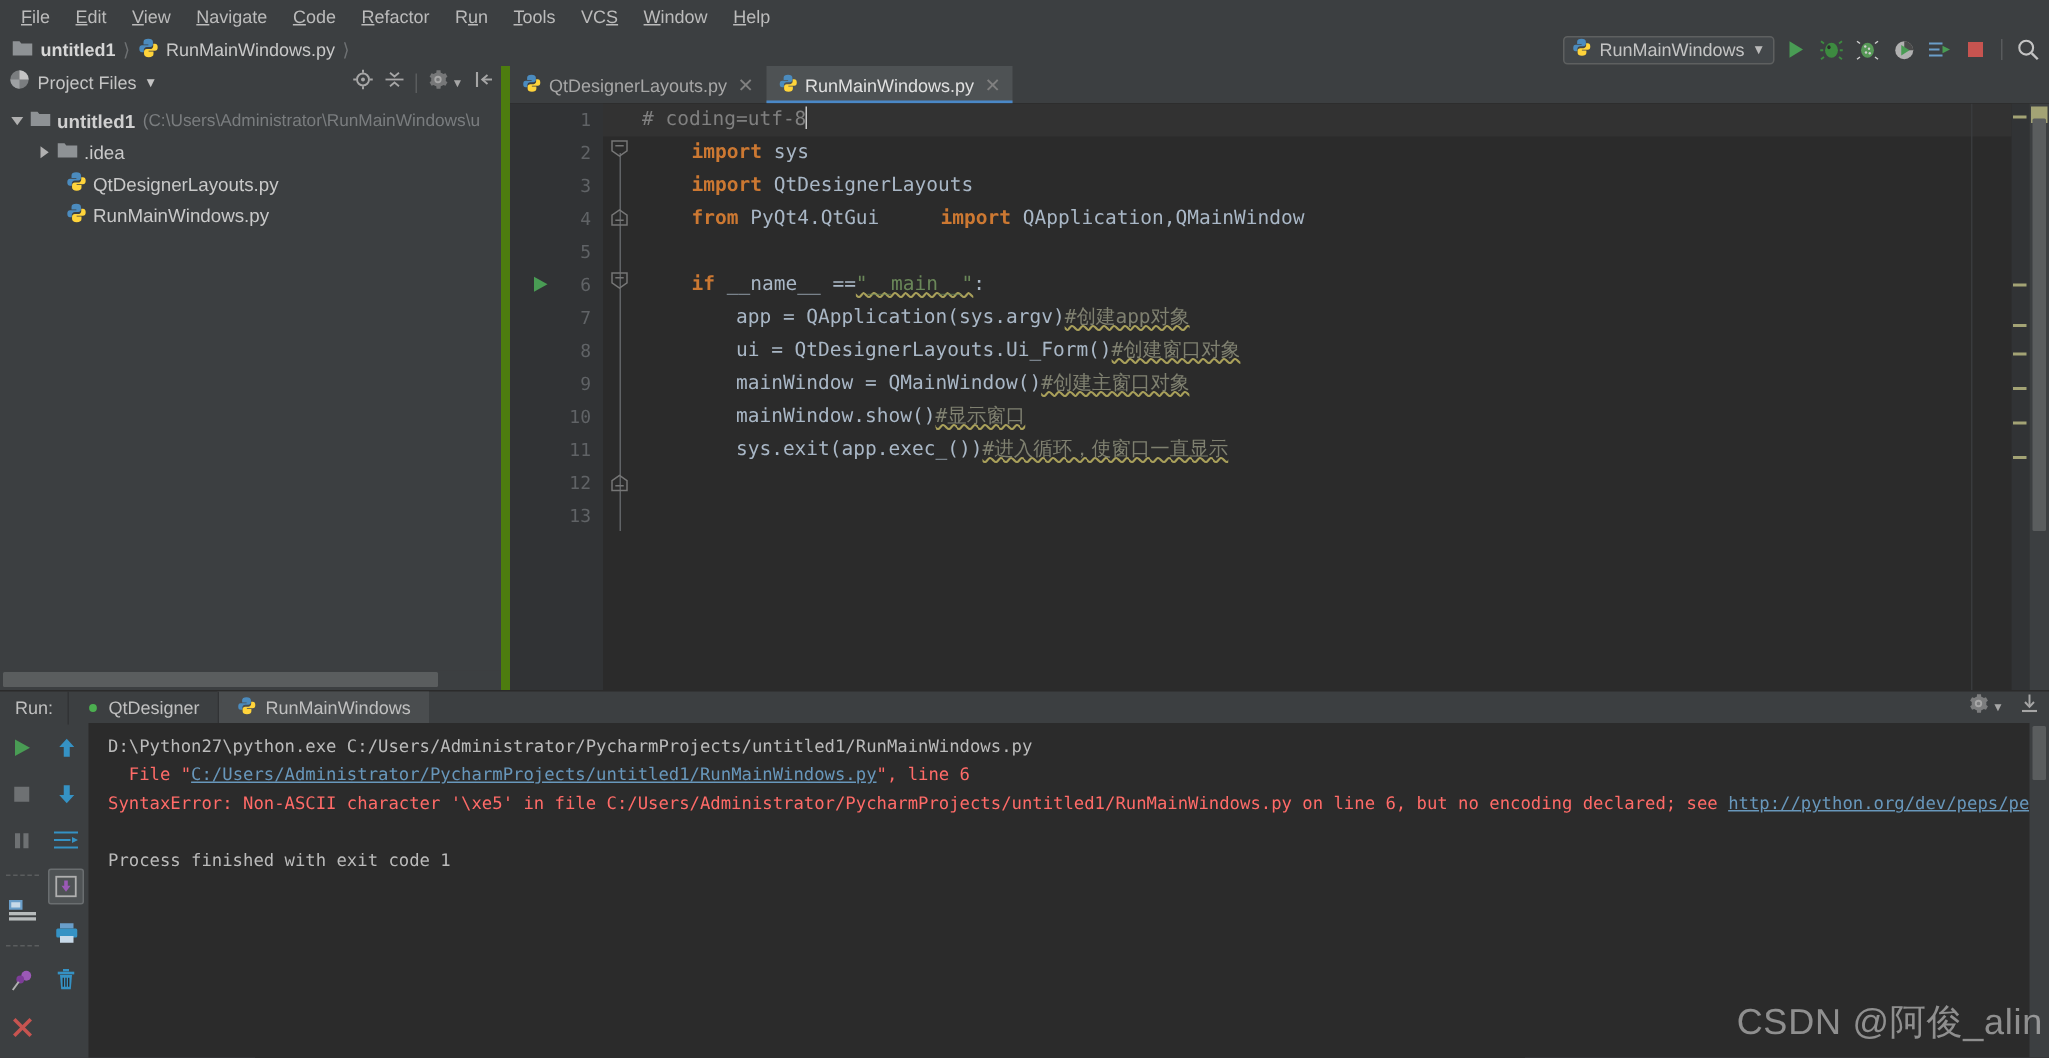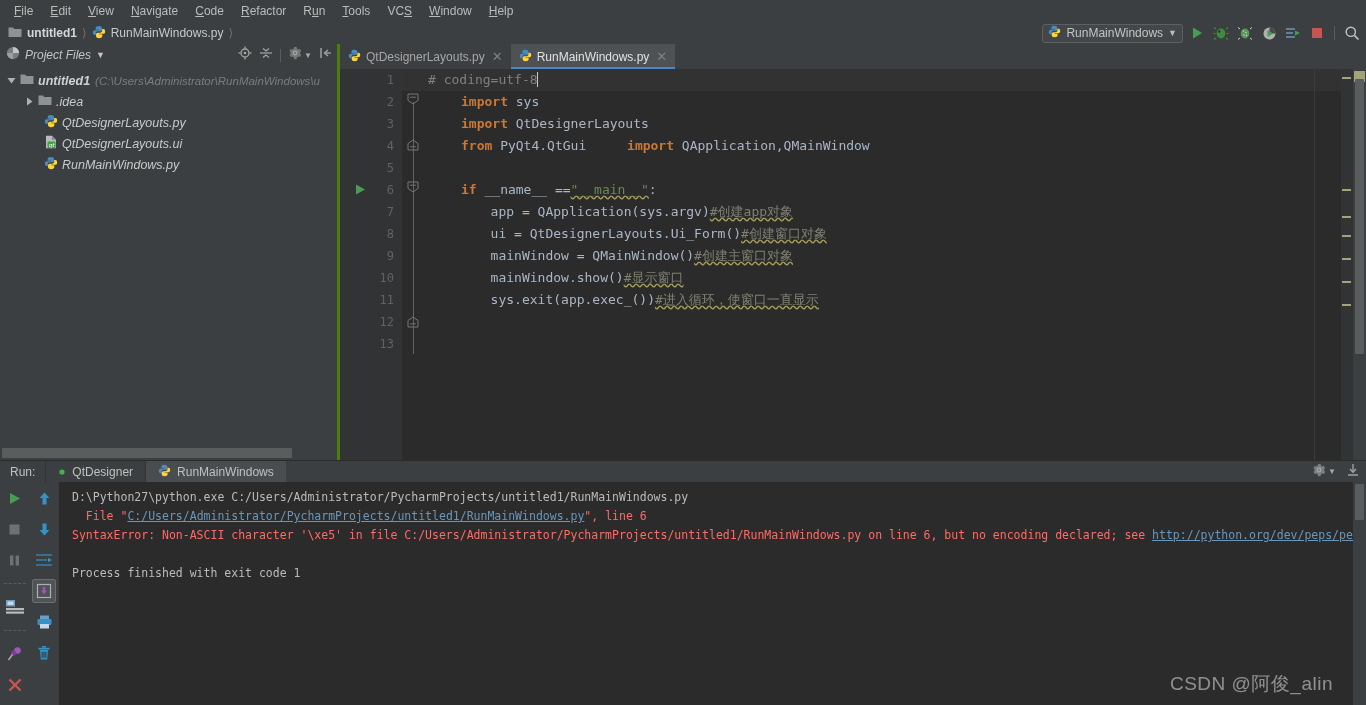--- a/index.html
+++ b/index.html
@@ -44,22 +44,21 @@
     font-size: 12px; color: #c4c4c4;
   }
   .tb-icon { width: 20px; height: 20px; display:flex; align-items:center; justify-content:center; }
 
   
   .main { display: flex; height: 416px; }
 
   
   .project-panel {
     width: 340px; background: #3c3f41; display: flex; flex-direction: column;
-    border-right: 3px solid #4d7c0f;
-    font-style: italic;
+    border-right: 6px solid #4d7c0f;
   }
   .pp-header {
     height: 22px; display: flex; align-items: center; padding-left: 6px;
     position: relative; background: #3c3f41;
   }
   .pp-title { font-size: 12px; color: #c4c4c4; margin-left: 5px; }
   .pp-header-right { position:absolute; right:4px; display:flex; align-items:center; gap:7px; }
 
   .tree { flex: 1; padding-top: 4px; overflow: hidden; font-size: 12.5px; }
   .tree-row { height: 21px; display: flex; align-items: center; white-space: nowrap; color: #c9c9c9; }
@@ -171,22 +170,22 @@
   .cons-err { color: #ff6b68; }
   .cons-link { color: #6897bb; text-decoration: underline; }
   .cons-scroll {
     position:absolute; right:0; top:0; width:13px; bottom:0; background:#3c3f41;
   }
   .cons-scroll-thumb {
     position:absolute; left:2px; top:2px; width:9px; height:36px; background:#5a5d5e; border-radius:1px;
   }
 
   .watermark {
-    position:absolute; right: 33px; bottom: 8px;
-    font-size: 19px; color: rgba(225,225,225,0.55);
+    position:absolute; right: 4px; bottom: 8px;
+    font-size: 24px; color: rgba(225,225,225,0.55);
     pointer-events:none; white-space:nowrap; letter-spacing:0.5px;
   }
 </style>
 </head>
 <body>
 
 <div id="app">
 
   <div class="menubar">
     <div class="menu-item"><u>F</u><span>ile</span></div>
@@ -377,31 +376,20 @@
         <div class="tree-row" style="padding-left:44px">
           <span>
             <svg width="14" height="14" viewBox="0 0 16 16">
                 <path d="M7.8 1C5.5 1 4.2 1.8 4.2 3.4v1.9h3.7v.6H3.1C1.6 5.9 1 6.9 1 8.6c0 1.7.6 2.7 2.1 2.7h1.3V9.6c0-1.4 1-2.4 2.4-2.4h2.5c1.2 0 2.1-.9 2.1-2.1V3.4C11.4 1.9 10.1 1 7.8 1z" fill="#4b8bbe"></path>
                 <path d="M8.2 15c2.3 0 3.6-.8 3.6-2.4v-1.9H8.1v-.6h4.8c1.5 0 2.1-1 2.1-2.7 0-1.7-.6-2.7-2.1-2.7h-1.3v1.7c0 1.4-1 2.4-2.4 2.4H6.7c-1.2 0-2.1.9-2.1 2.1v1.7C4.6 14.1 5.9 15 8.2 15z" fill="#ffd43b"></path>
               </svg>
           </span>
           <span class="tree-label">QtDesignerLayouts.py</span>
         </div>
 
-        <div class="tree-row" style="padding-left:44px">
-          <span>
-            <svg width="14" height="14" viewBox="0 0 14 14">
-                <path d="M2 0.8h6l4 4v8.4H2z" fill="#b8bcbd"></path>
-                <path d="M8 0.8l4 4H8z" fill="#83888a"></path>
-                <rect x="3.5" y="6.5" width="8" height="6.5" rx="1" fill="#3ca83c"></rect>
-                <text x="7.5" y="11.6" font-size="5.5" fill="#fff" text-anchor="middle" font-family="DejaVu Sans">qt</text>
-              </svg>
-          </span>
-          <span class="tree-label">QtDesignerLayouts.ui</span>
-        </div>
 
         <div class="tree-row" style="padding-left:44px">
           <span>
             <svg width="14" height="14" viewBox="0 0 16 16">
                 <path d="M7.8 1C5.5 1 4.2 1.8 4.2 3.4v1.9h3.7v.6H3.1C1.6 5.9 1 6.9 1 8.6c0 1.7.6 2.7 2.1 2.7h1.3V9.6c0-1.4 1-2.4 2.4-2.4h2.5c1.2 0 2.1-.9 2.1-2.1V3.4C11.4 1.9 10.1 1 7.8 1z" fill="#4b8bbe"></path>
                 <path d="M8.2 15c2.3 0 3.6-.8 3.6-2.4v-1.9H8.1v-.6h4.8c1.5 0 2.1-1 2.1-2.7 0-1.7-.6-2.7-2.1-2.7h-1.3v1.7c0 1.4-1 2.4-2.4 2.4H6.7c-1.2 0-2.1.9-2.1 2.1v1.7C4.6 14.1 5.9 15 8.2 15z" fill="#ffd43b"></path>
               </svg>
           </span>
           <span class="tree-label">RunMainWindows.py</span>
         </div>

